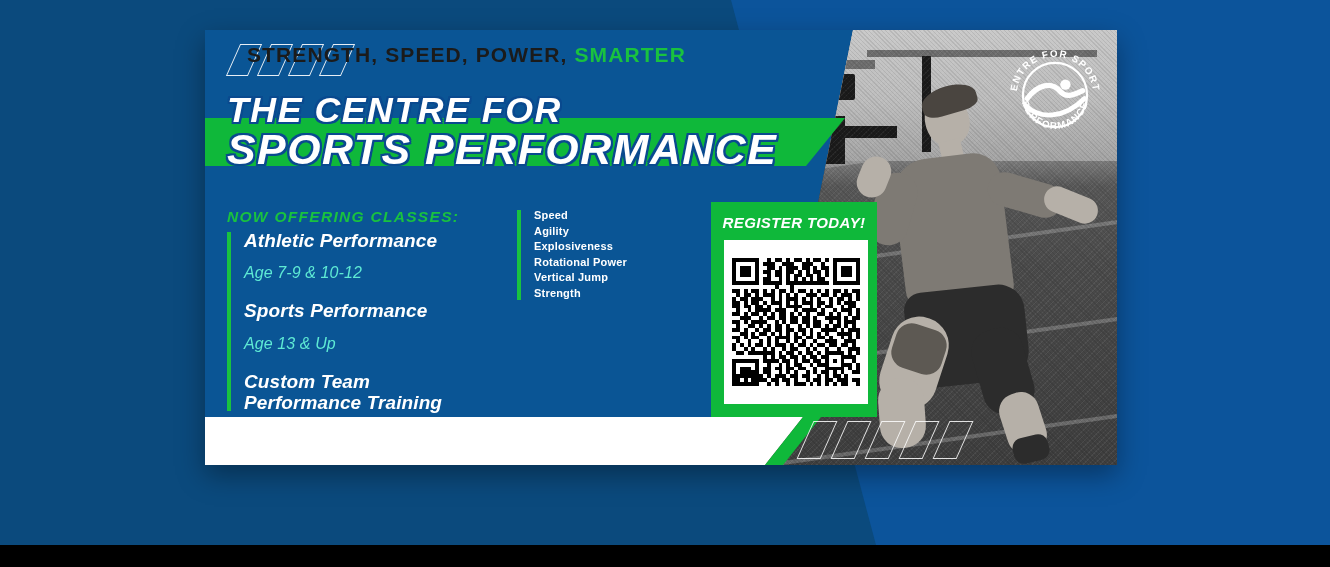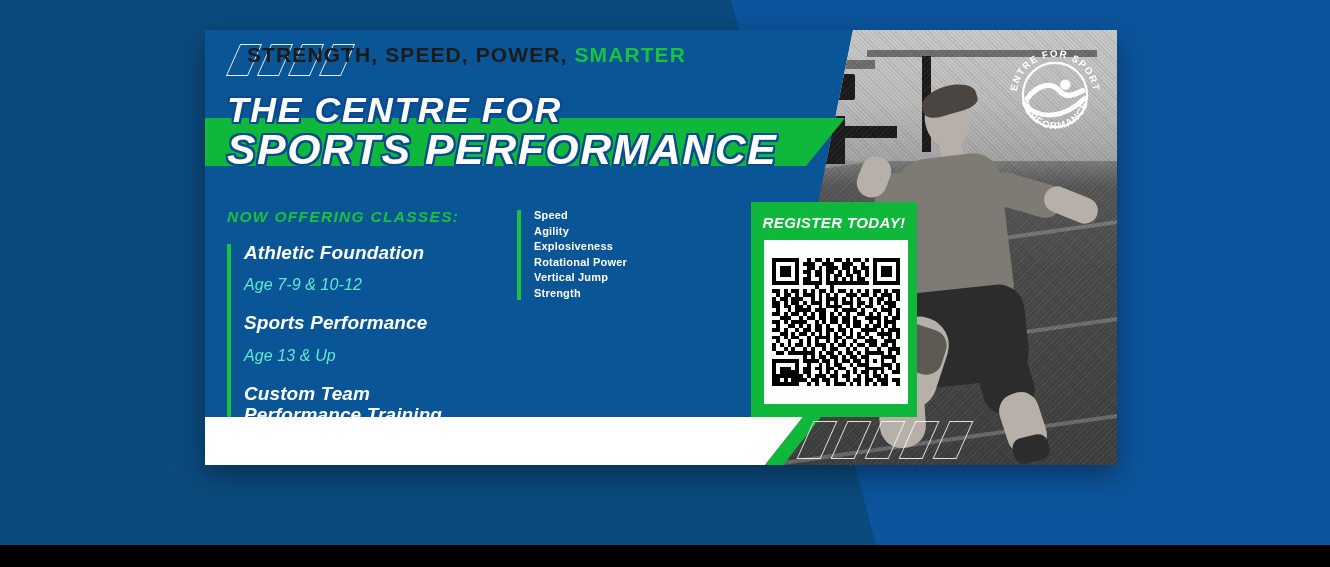--- a/index.html
+++ b/index.html
@@ -173,21 +173,21 @@
     left: 312px;
     top: 178px;
     width: 190px;
   }
   .col-heading {
     color: #19c23f;
     font-weight: 700;
     font-style: italic;
     font-size: 15.5px;
     letter-spacing: 1.3px;
-    margin: 0 0 16px 0;
+    margin: 0 0 4px 0;
     white-space: nowrap;
   }
   .bar-list {
     position: relative;
     padding-left: 17px;
   }
   .bar-list::before {
     content: "";
     position: absolute;
     left: 0; top: 2px; bottom: 2px;
@@ -222,21 +222,20 @@
 
   
   .qr-panel {
     position: absolute;
     left: 506px;
     top: 172px;
     width: 166px;
     height: 215px;
     background: #0fb83a;
     z-index: 5;
-    margin-left: 40px;
   }
   .qr-title {
     color: #ffffff;
     font-size: 15px;
     font-weight: 700;
     font-style: italic;
     letter-spacing: .4px;
     text-align: center;
     padding-top: 12px;
     white-space: nowrap;
@@ -387,21 +386,21 @@
     <div class="green-band"></div>
     <div class="headline">
       <div class="l1">THE CENTRE FOR</div>
       <div class="l2">SPORTS PERFORMANCE</div>
     </div>
 
     <div class="col-classes">
       <div class="col-heading">NOW OFFERING CLASSES:</div>
       <div class="bar-list">
         <div class="class-item">
-          <div class="class-title">Athletic Foundation</div>
+          <div class="class-title">Athletic Performance</div>
           <div class="class-age">Age 7-9 &amp; 10-12</div>
         </div>
         <div class="class-item">
           <div class="class-title">Sports Performance</div>
           <div class="class-age">Age 13 &amp; Up</div>
         </div>
         <div class="class-item">
           <div class="class-title" style="white-space:pre-line;">Custom Team
 Performance Training</div>
         </div>

